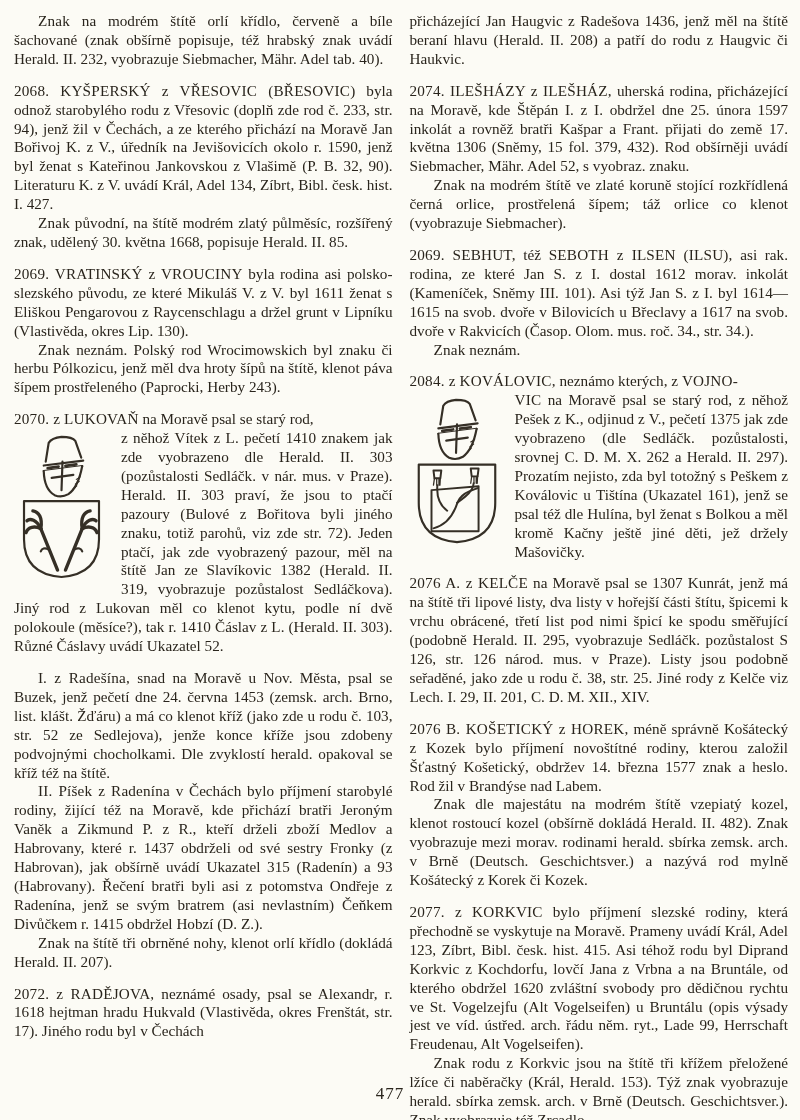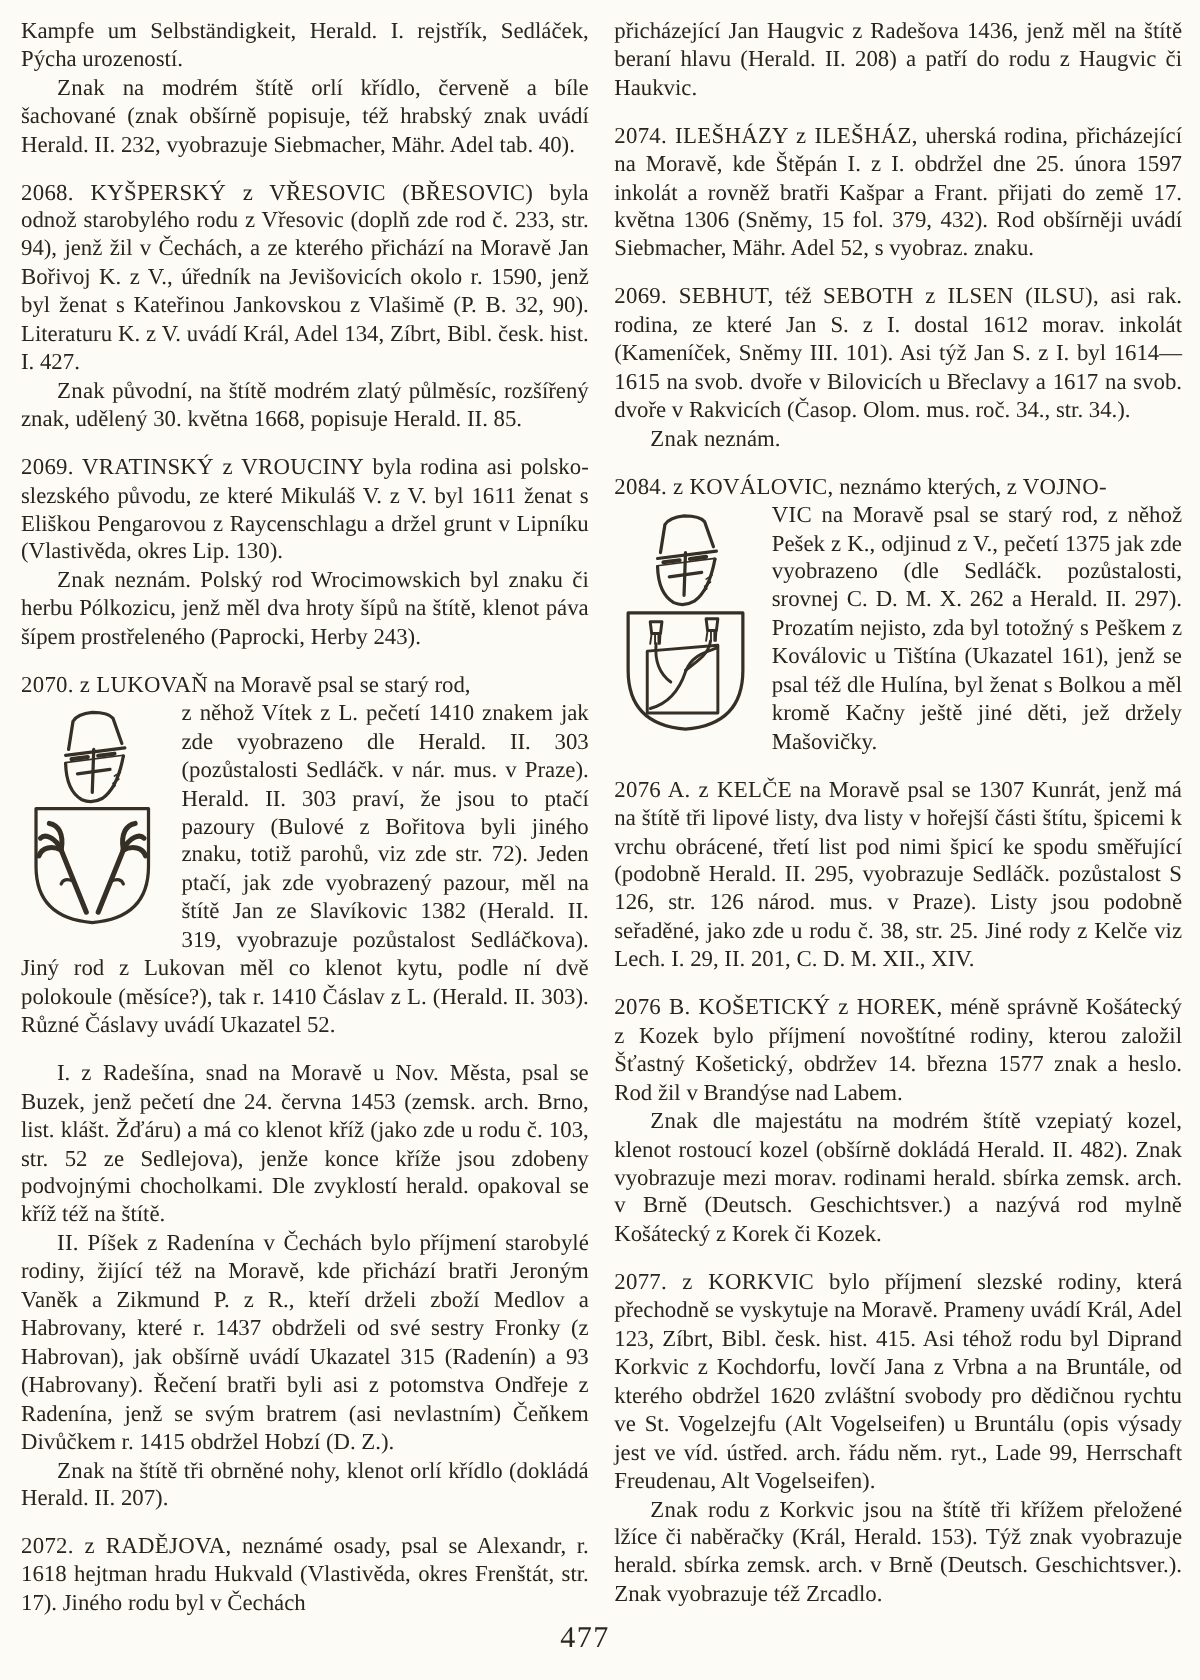--- a/index.html
+++ b/index.html
@@ -12,31 +12,30 @@
   }
   .columns{display:flex;gap:17px;}
   .column{width:380px;}
   .para{margin:0;font-size:15.2px;line-height:18.9px;text-align:justify;}
   .ind{text-indent:24px;}
   .entry{margin:0 0 13px 0;clear:both;}
   .b{font-weight:normal;letter-spacing:.2px;}
   .crest{float:left;margin:3px 12px 2px 1px;}
   .page-number{
     position:absolute;left:0;right:20px;bottom:16px;text-align:center;
-    font-size:20px;letter-spacing:1px;color:#2b261e;
+    font-size:17px;letter-spacing:1px;color:#2b261e;
   }
 </style>
 </head>
 <body>
 
 <div class="page">
   <div class="columns">
     <div class="column" id="col-left">
         <div class="entry">
-          <p class="para"><span>Kampfe um Selbständigkeit, Herald. I. rejstřík, Sedláček, Pýcha urozeností.</span></p>
           <p class="para ind"><span class="b">Znak</span><span> na modrém štítě orlí křídlo, červeně a bíle šachované (znak obšírně popisuje, též hrabský znak uvádí Herald. II. 232, vyobrazuje Siebmacher, Mähr. Adel tab. 40).</span></p>
         </div>
         <div class="entry">
           <p class="para"><span class="b">2068. KYŠPERSKÝ z VŘESOVIC (BŘESOVIC)</span><span> byla odnož starobylého rodu z Vřesovic (doplň zde rod č. 233, str. 94), jenž žil v Čechách, a ze kterého přichází na Moravě Jan Bořivoj K. z V., úředník na Jevišovicích okolo r. 1590, jenž byl ženat s Kateřinou Jankovskou z Vlašimě (P. B. 32, 90). Literaturu K. z V. uvádí Král, Adel 134, Zíbrt, Bibl. česk. hist. I. 427.</span></p>
           <p class="para ind"><span class="b">Znak</span><span> původní, na štítě modrém zlatý půlměsíc, rozšířený znak, udělený 30. května 1668, popisuje Herald. II. 85.</span></p>
         </div>
         <div class="entry">
           <p class="para"><span class="b">2069. VRATINSKÝ z VROUCINY</span><span> byla rodina asi polsko-slezského původu, ze které Mikuláš V. z V. byl 1611 ženat s Eliškou Pengarovou z Raycenschlagu a držel grunt v Lipníku (Vlastivěda, okres Lip. 130).</span></p>
           <p class="para ind"><span class="b">Znak</span><span> neznám. Polský rod Wrocimowskich byl znaku či herbu Pólkozicu, jenž měl dva hroty šípů na štítě, klenot páva šípem prostřeleného (Paprocki, Herby 243).</span></p>
         </div>
@@ -77,20 +76,21 @@
         <div class="entry">
           <p class="para"><span class="b">2072. z RADĚJOVA,</span><span> neznámé osady, psal se Alexandr, r. 1618 hejtman hradu Hukvald (Vlastivěda, okres Frenštát, str. 17). Jiného rodu byl v Čechách</span></p>
         </div>
       </div>
     <div class="column" id="col-right">
         <div class="entry">
           <p class="para"><span>přicházející Jan Haugvic z Radešova 1436, jenž měl na štítě beraní hlavu (Herald. II. 208) a patří do rodu z Haugvic či Haukvic.</span></p>
         </div>
         <div class="entry">
           <p class="para"><span class="b">2074. ILEŠHÁZY z ILEŠHÁZ,</span><span> uherská rodina, přicházející na Moravě, kde Štěpán I. z I. obdržel dne 25. února 1597 inkolát a rovněž bratři Kašpar a Frant. přijati do země 17. května 1306 (Sněmy, 15 fol. 379, 432). Rod obšírněji uvádí Siebmacher, Mähr. Adel 52, s vyobraz. znaku.</span></p>
+          <p class="para ind"><span class="b">Znak</span><span> na modrém štítě ve zlaté koruně stojící rozkřídlená černá orlice, prostřelená šípem; táž orlice co klenot (vyobrazuje Siebmacher).</span></p>
         </div>
         <div class="entry">
           <p class="para"><span class="b">2069. SEBHUT,</span><span> též </span><span class="b">SEBOTH z ILSEN (ILSU),</span><span> asi rak. rodina, ze které Jan S. z I. dostal 1612 morav. inkolát (Kameníček, Sněmy III. 101). Asi týž Jan S. z I. byl 1614—1615 na svob. dvoře v Bilovicích u Břeclavy a 1617 na svob. dvoře v Rakvicích (Časop. Olom. mus. roč. 34., str. 34.).</span></p>
           <p class="para ind"><span class="b">Znak</span><span> neznám.</span></p>
         </div>
         <div class="entry">
           <p class="para"><span class="b">2084. z KOVÁLOVIC,</span><span> neznámo kterých, </span><span class="b">z VOJNO-</span></p>
           <p class="para"><svg class="crest" width="92" height="152" viewBox="0 0 90 155" aria-hidden="true">
     <g stroke="#352f26" fill="#fcfbf5" stroke-width="2.2" stroke-linecap="round" stroke-linejoin="round">
       <path d="M28,31 L31,12 Q34,7 44,6 Q55,6 58,10 L64,27"></path>

